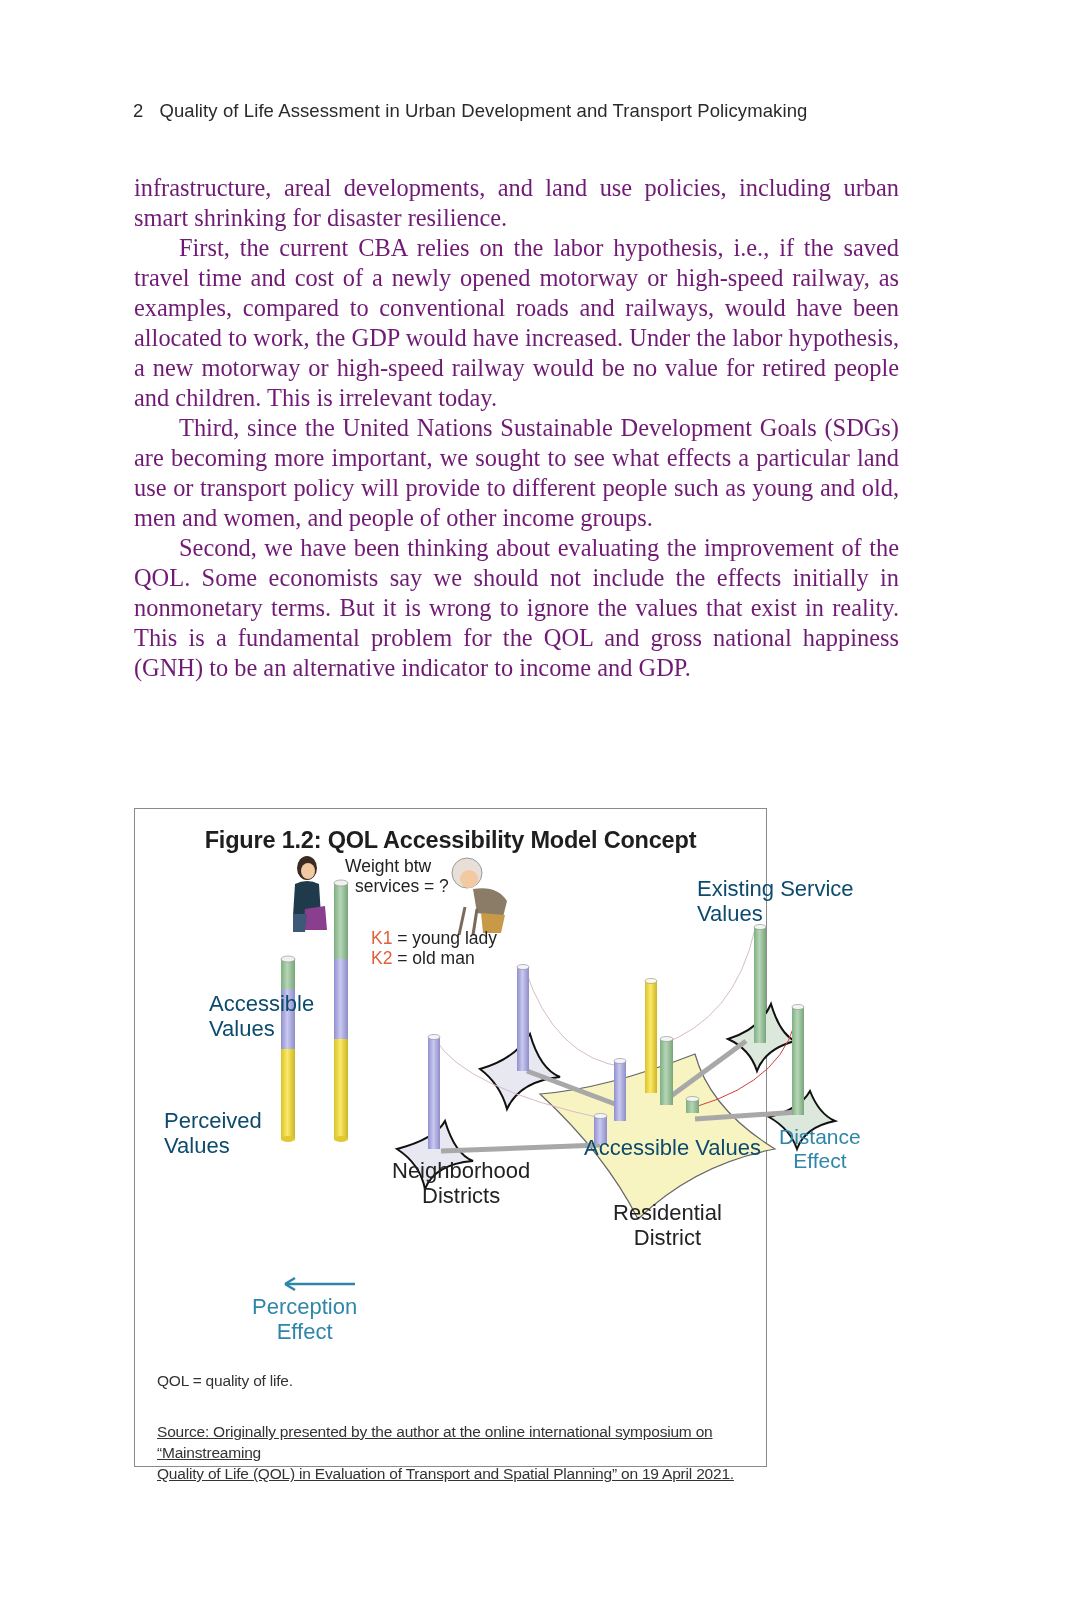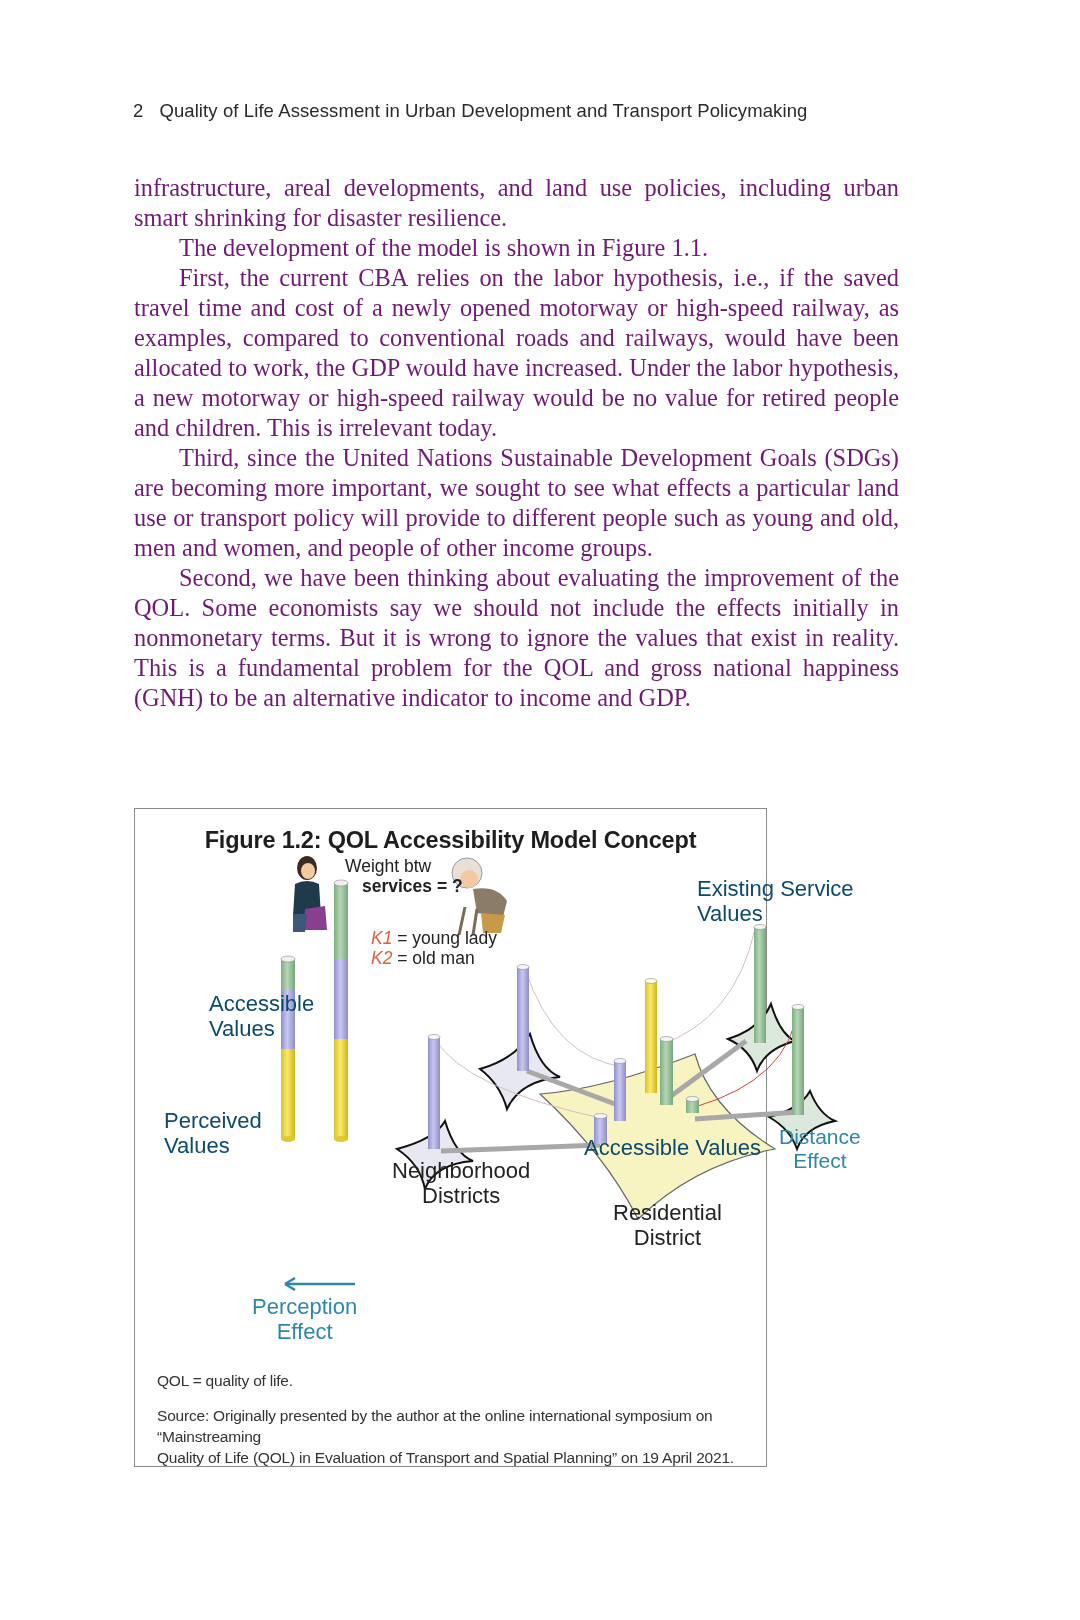--- a/index.html
+++ b/index.html
@@ -9,33 +9,32 @@
   .body-text { position: absolute; left: 134px; top: 173px; width: 765px; font-family: "Liberation Serif", serif; font-size: 24.4px; line-height: 30px; color: #701a75; }
   .body-text p { margin: 0; text-align: justify; text-align-last: left; }
   .body-text p.indent { text-indent: 45px; }
   .figure-frame { position: absolute; left: 134px; top: 808px; width: 633px; height: 659px; border: 1.5px solid #8a8a8a; box-sizing: border-box; background: #fff; }
   .fig-title { position: absolute; left: 0; width: 100%; top: 18px; text-align: center; font-family: "Liberation Sans", sans-serif; font-weight: bold; font-size: 23.5px; color: #1e1e1e; letter-spacing: -0.2px; }
   .diagram { position: absolute; left: 0; top: 0; width: 763px; height: 659px; }
   .lbl { position: absolute; font-family: "Liberation Sans", sans-serif; line-height: 1.12; white-space: nowrap; }
   .green { color: #0c4a6e; }
   .blue { color: #2e86ab; }
   .dark { color: #222; }
-  .orange { color: #e0603a; font-style: italic; }
+  .orange { color: #e0603a; }
   .note { position: absolute; left: 22px; font-family: "Liberation Sans", sans-serif; font-size: 15.5px; color: #333; line-height: 21px; letter-spacing: -0.2px; }
 </style>
 </head>
 <body>
 
 <div class="running-head">
   <span class="pg">2</span><span>Quality of Life Assessment in Urban Development and Transport Policymaking</span>
 </div>
 
 <div class="body-text">
   <p>infrastructure, areal developments, and land use policies, including urban smart shrinking for disaster resilience.</p>
-  <p class="indent">The development of the model is shown in Figure 1.1.</p>
   <p class="indent">First, the current CBA relies on the labor hypothesis, i.e., if the saved travel time and cost of a newly opened motorway or high-speed railway, as examples, compared to conventional roads and railways, would have been allocated to work, the GDP would have increased. Under the labor hypothesis, a new motorway or high-speed railway would be no value for retired people and children. This is irrelevant today.</p>
   <p class="indent">Third, since the United Nations Sustainable Development Goals (SDGs) are becoming more important, we sought to see what effects a particular land use or transport policy will provide to different people such as young and old, men and women, and people of other income groups.</p>
   <p class="indent">Second, we have been thinking about evaluating the improvement of the QOL. Some economists say we should not include the effects initially in nonmonetary terms. But it is wrong to ignore the values that exist in reality. This is a fundamental problem for the QOL and gross national happiness (GNH) to be an alternative indicator to income and GDP.</p>
 </div>
 
 <div class="figure-frame">
   <svg class="diagram" viewBox="0 0 763 659" xmlns="http://www.w3.org/2000/svg">
     <defs>
       <linearGradient id="gy" x1="0" x2="1">
           <stop offset="0" stop-color="#d9c22a"></stop>
@@ -147,21 +146,21 @@
     <g>
         <rect x="657" y="198" width="12" height="108" fill="url(#gg)"></rect>
         <ellipse cx="663" cy="198" rx="6" ry="2.5" fill="#f0f6f0" stroke="#999" stroke-width="0.7"></ellipse>
       </g>
   </svg>
 
   <div class="fig-title">Figure 1.2: QOL Accessibility Model Concept</div>
 
   <div class="lbl dark" style="left:210px; top:48px; font-size:17.5px;">
     <div>Weight btw</div>
-    <div style="padding-left:17px;font-weight:bold;">services = ?</div>
+    <div style="padding-left:10px;">services = ?</div>
   </div>
 
   <div class="lbl dark" style="left:236px; top:120px; font-size:17.5px;">
     <div><span class="orange">K1</span><span> = young lady</span></div>
     <div><span class="orange">K2</span><span> = old man</span></div>
   </div>
 
   <div class="lbl green" style="left:562px; top:68px; font-size:22px;">
     <div>Existing Service</div>
     <div>Values</div>
@@ -193,17 +192,17 @@
     <div>Residential</div>
     <div>District</div>
   </div>
 
   <div class="lbl blue" style="left:117px; top:486px; font-size:22px; text-align:center;">
     <div>Perception</div>
     <div>Effect</div>
   </div>
 
   <div class="note" style="top:561px;">QOL = quality of life.</div>
-  <div class="note" style="top:596px;">
+  <div class="note" style="top:612px;text-decoration:underline;">
     <div>Source: Originally presented by the author at the online international symposium on “Mainstreaming</div>
     <div>Quality of Life (QOL) in Evaluation of Transport and Spatial Planning” on 19 April 2021.</div>
   </div>
 </div>
 
 </body></html>

